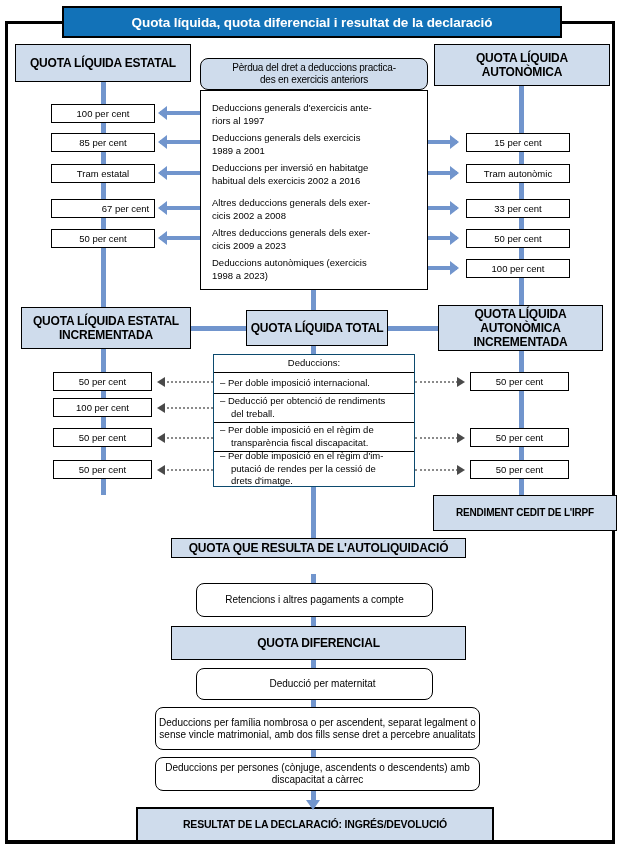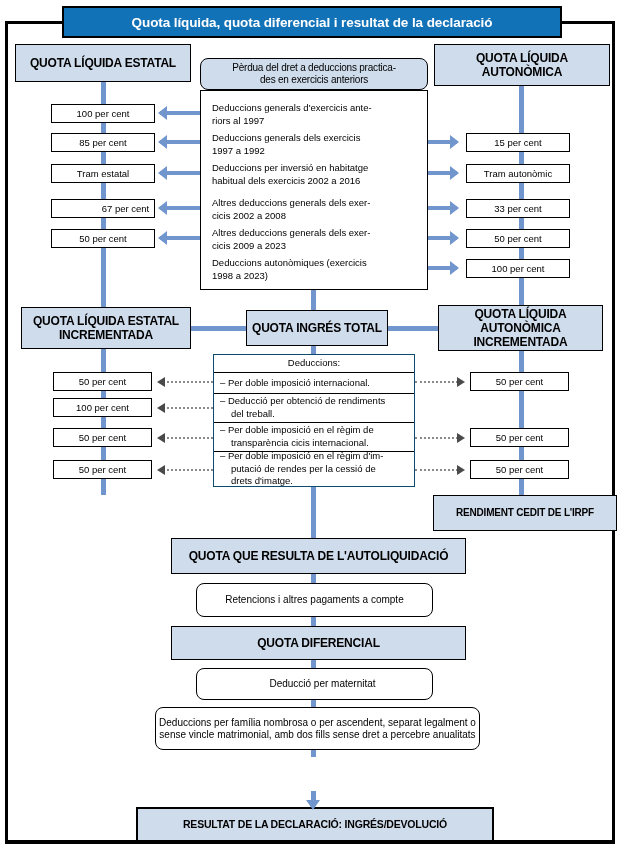--- a/index.html
+++ b/index.html
@@ -63,21 +63,21 @@
 
   <div class="vline" style="left:101px;top:82px;height:225px;"></div>
   <div class="vline" style="left:519px;top:86px;height:219px;"></div>
   <div class="vline" style="left:311px;top:290px;height:20px;"></div>
 
   <div class="box" style="left:200px;top:90px;width:228px;height:200px;"></div>
   <div style="position:absolute;left:200px;top:90px;width:228px;height:200px;z-index:2;">
     <div class="list-item" style="top:11px;">Deduccions generals d'exercicis ante-
 riors al 1997</div>
     <div class="list-item" style="top:41px;">Deduccions generals dels exercicis
-1997 a 1992</div>
+1989 a 2001</div>
     <div class="list-item" style="top:71px;">Deduccions per inversió en habitatge
 habitual dels exercicis 2002 a 2016</div>
     <div class="list-item" style="top:106px;">Altres deduccions generals dels exer-
 cicis 2002 a 2008</div>
     <div class="list-item" style="top:136px;">Altres deduccions generals dels exer-
 cicis 2009 a 2023</div>
     <div class="list-item" style="top:166px;">Deduccions autonòmiques (exercicis
 1998 a 2023)</div>
   </div>
 
@@ -100,39 +100,39 @@
   <div class="arr arr-left" style="left:160px;top:236px;width:40px;"></div>
 
   <div class="arr arr-right" style="left:428px;top:140px;width:29px;"></div>
   <div class="arr arr-right" style="left:428px;top:171px;width:29px;"></div>
   <div class="arr arr-right" style="left:428px;top:206px;width:29px;"></div>
   <div class="arr arr-right" style="left:428px;top:236px;width:29px;"></div>
   <div class="arr arr-right" style="left:428px;top:266px;width:29px;"></div>
 
   <div class="box blue hdr" style="left:21px;top:307px;width:170px;height:42px;">QUOTA LÍQUIDA ESTATAL
 INCREMENTADA</div>
-  <div class="box blue hdr" style="left:246px;top:310px;width:142px;height:36px;">QUOTA INGRÉS TOTAL</div>
+  <div class="box blue hdr" style="left:246px;top:310px;width:142px;height:36px;">QUOTA LÍQUIDA TOTAL</div>
   <div class="box blue hdr" style="left:438px;top:305px;width:165px;height:46px;">QUOTA LÍQUIDA
 AUTONÒMICA
 INCREMENTADA</div>
   <div class="hline" style="left:191px;top:326px;width:55px;"></div>
   <div class="hline" style="left:388px;top:326px;width:50px;"></div>
 
   <div class="vline" style="left:101px;top:349px;height:146px;"></div>
   <div class="vline" style="left:519px;top:351px;height:144px;"></div>
   <div class="vline" style="left:311px;top:346px;height:8px;"></div>
   <div class="vline" style="left:311px;top:487px;height:51px;"></div>
 
   <div class="ded-table">
     <div class="ded-row ded-head">Deduccions:</div>
     <div class="ded-row ded-item" style="height:22px;">– Per doble imposició internacional.</div>
     <div class="ded-row ded-item" style="height:29px;">– Deducció per obtenció de rendiments
 del treball.</div>
     <div class="ded-row ded-item" style="height:30px;">– Per doble imposició en el règim de
-transparència cicis internacional.</div>
+transparència fiscal discapacitat.</div>
     <div class="ded-row ded-item" style="height:35px;">– Per doble imposició en el règim d'im-
 putació de rendes per la cessió de
 drets d'imatge.</div>
   </div>
 
   <div class="box rate" style="left:53px;top:372px;width:99px;height:19px;">50 per cent</div>
   <div class="box rate" style="left:53px;top:398px;width:99px;height:19px;">100 per cent</div>
   <div class="box rate" style="left:53px;top:428px;width:99px;height:19px;">50 per cent</div>
   <div class="box rate" style="left:53px;top:460px;width:99px;height:19px;">50 per cent</div>
 
@@ -143,29 +143,31 @@
   <div class="dot dot-left" style="left:160px;top:381px;width:53px;"></div>
   <div class="dot dot-left" style="left:160px;top:407px;width:53px;"></div>
   <div class="dot dot-left" style="left:160px;top:437px;width:53px;"></div>
   <div class="dot dot-left" style="left:160px;top:469px;width:53px;"></div>
   <div class="dot dot-right" style="left:415px;top:381px;width:47px;"></div>
   <div class="dot dot-right" style="left:415px;top:437px;width:47px;"></div>
   <div class="dot dot-right" style="left:415px;top:469px;width:47px;"></div>
 
   <div class="box blue" style="left:433px;top:495px;width:184px;height:36px;font-size:10px;">RENDIMENT CEDIT DE L'IRPF</div>
 
-  <div class="box blue hdr" style="left:171px;top:538px;width:295px;height:36px;">QUOTA QUE RESULTA DE L'AUTOLIQUIDACIÓ</div>
+  <div class="box blue hdr" style="left:171px;top:538px;width:295px;height:20px;">QUOTA QUE RESULTA DE L'AUTOLIQUIDACIÓ</div>
   <div class="vline" style="left:311px;top:574px;height:9px;"></div>
   <div class="box small" style="left:196px;top:583px;width:237px;height:34px;">Retencions i altres pagaments a compte</div>
   <div class="vline" style="left:311px;top:617px;height:9px;"></div>
   <div class="box blue hdr" style="left:171px;top:626px;width:295px;height:34px;">QUOTA DIFERENCIAL</div>
   <div class="vline" style="left:311px;top:660px;height:8px;"></div>
   <div class="box small" style="left:196px;top:668px;width:237px;height:32px;padding-left:16px;">Deducció per maternitat</div>
   <div class="vline" style="left:311px;top:700px;height:7px;"></div>
   <div class="box small" style="left:155px;top:707px;width:325px;height:43px;">Deduccions per família nombrosa o per ascendent, separat legalment o
 sense vincle matrimonial, amb dos fills sense dret a percebre anualitats</div>
   <div class="vline" style="left:311px;top:750px;height:7px;"></div>
+  <div class="box small" style="left:155px;top:757px;width:325px;height:34px;">Deduccions per persones (cònjuge, ascendents o descendents) amb
+discapacitat a càrrec</div>
 
   <div class="vline" style="left:311px;top:791px;height:10px;"></div>
   <div class="down-head" style="left:306px;top:800px;"></div>
   <div class="box blue" style="left:136px;top:807px;width:358px;height:35px;border-width:2.5px;font-size:10.5px;text-align:center;">RESULTAT DE LA DECLARACIÓ: INGRÉS/DEVOLUCIÓ</div>
 
 </div>
 
 </body></html>

